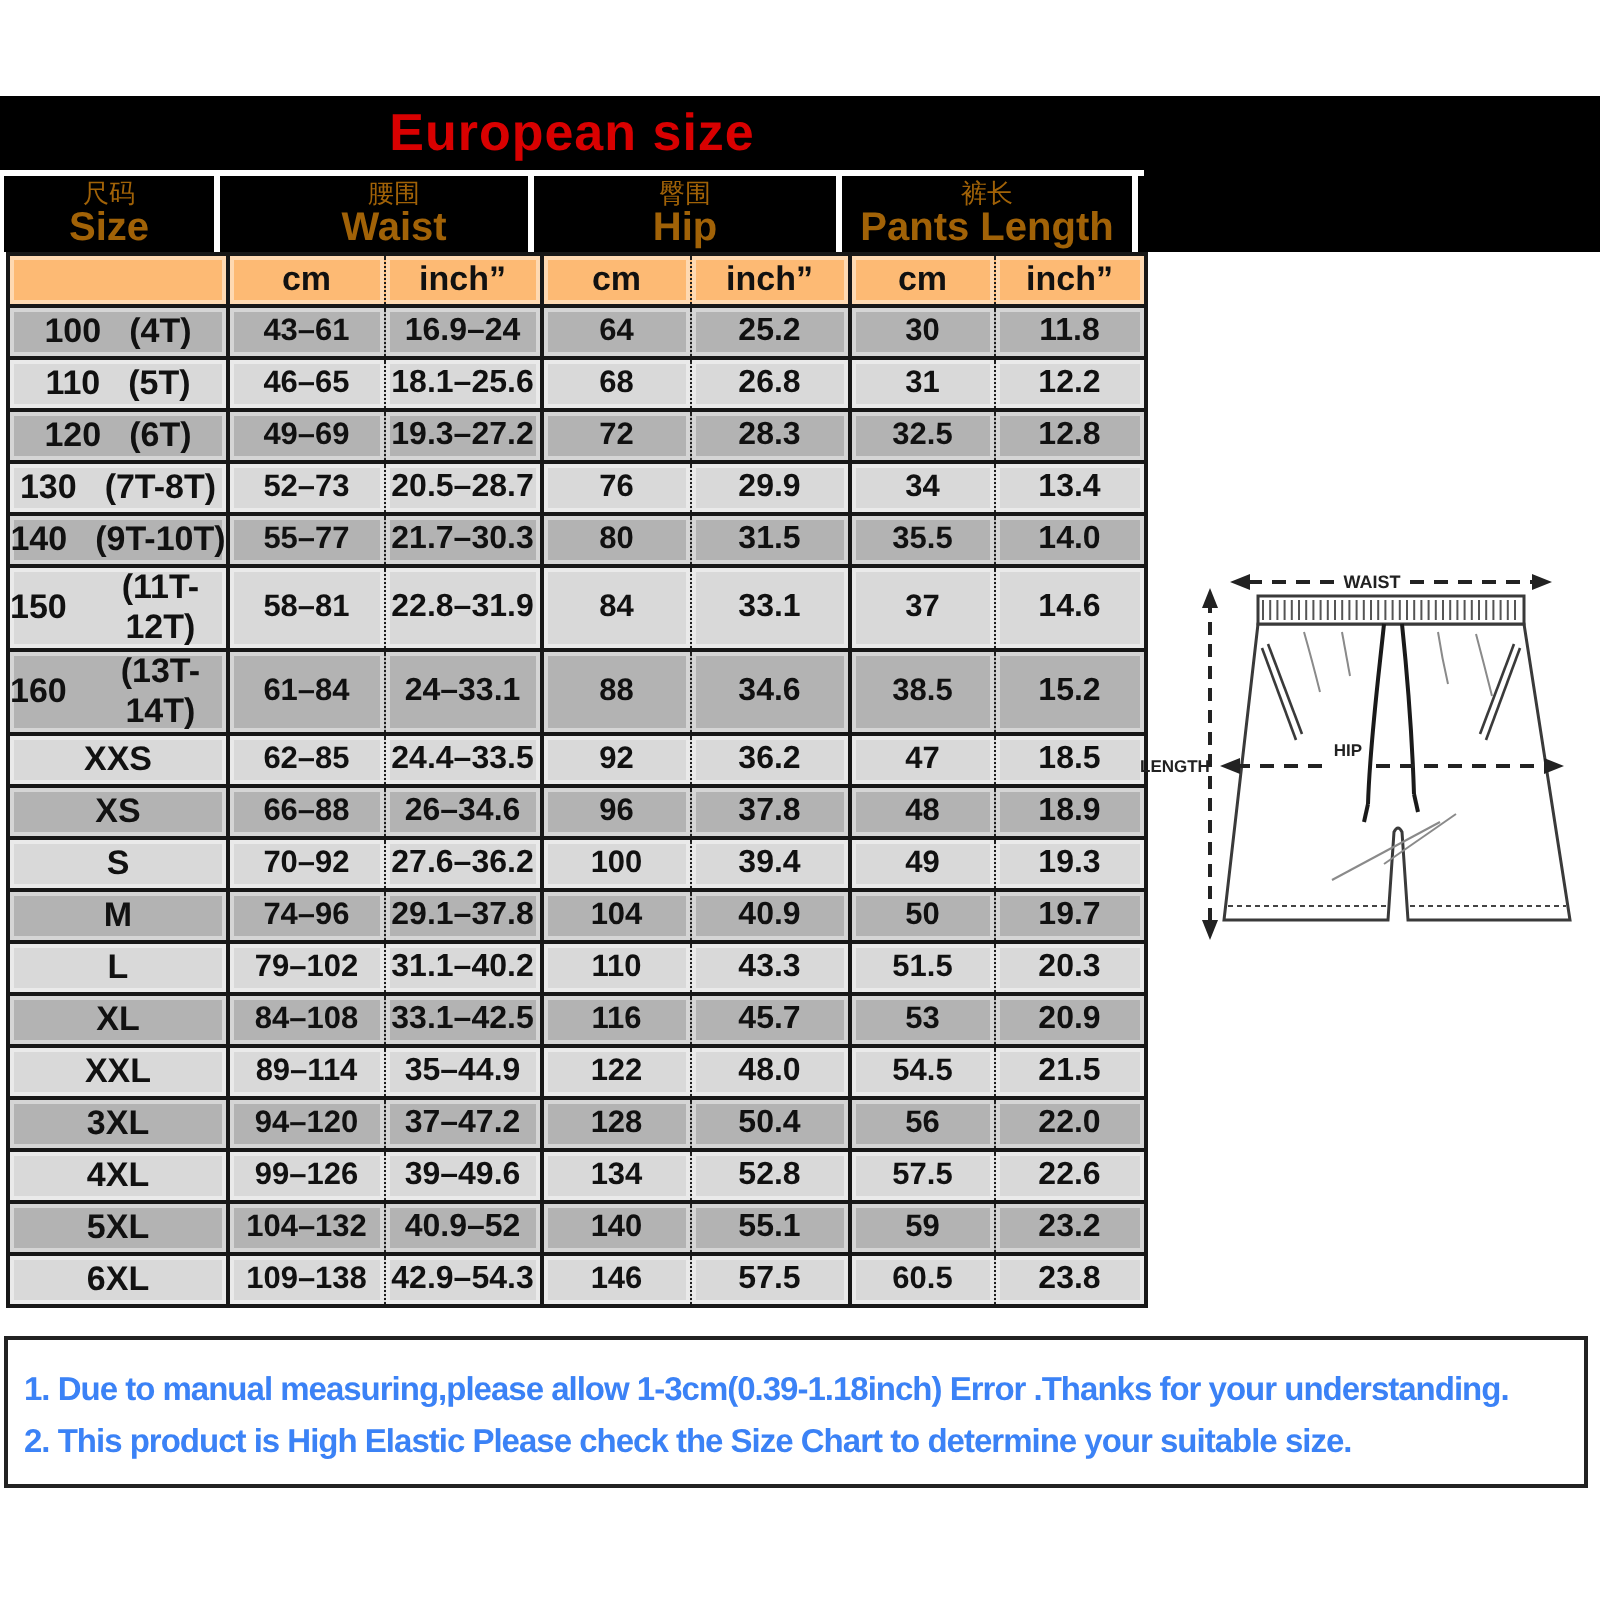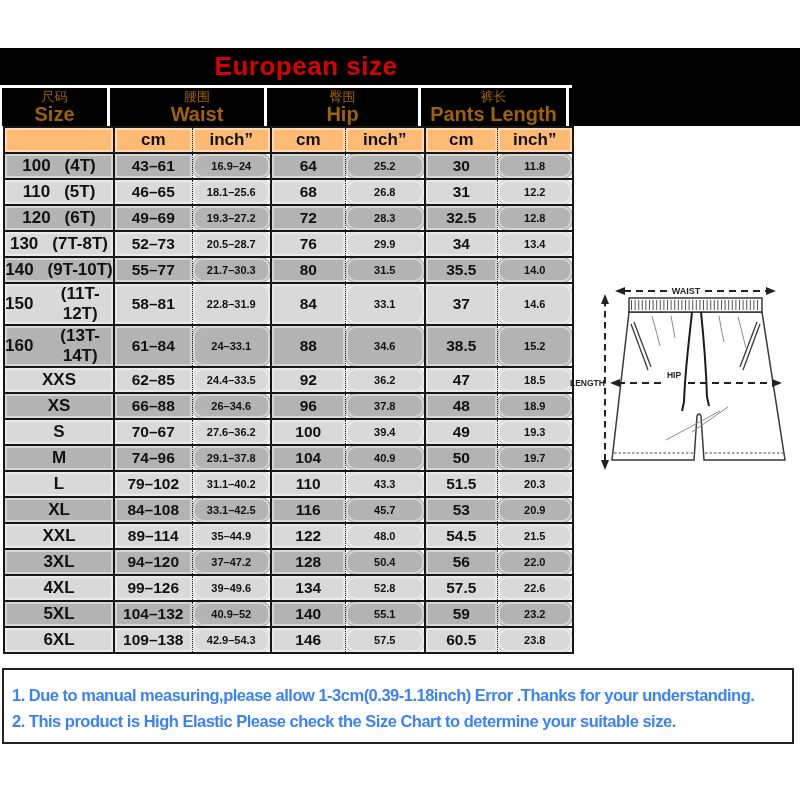--- a/index.html
+++ b/index.html
@@ -5,21 +5,21 @@
   html,body{margin:0;padding:0;}
   body{
     width:800px;height:800px;position:relative;background:#ffffff;
     font-family:"Liberation Sans","DejaVu Sans",sans-serif;overflow:hidden;
     -webkit-font-smoothing:antialiased;
   }
   
   .hdr-block{position:absolute;left:0;top:48px;width:800px;height:78px;background:#000;}
   .title{
     position:absolute;left:0;top:0;width:572px;height:37px;line-height:37px;
-    text-align:center;font-size:26px;font-weight:bold;color:#d90000;letter-spacing:.5px;margin-left:20px;
+    text-align:center;font-size:26px;font-weight:bold;color:#d90000;letter-spacing:.5px;
   }
   .hdr-gap{position:absolute;left:0;top:37px;width:572px;height:3px;background:#fff;}
   .hdr-cells{position:absolute;left:0;top:40px;height:38px;width:572px;display:flex;}
   .hdr-cell{
     box-sizing:border-box;height:38px;display:flex;flex-direction:column;align-items:center;
     justify-content:center;color:#a16207;border-right:3px solid #fff;background:#000;
   }
   .hdr-cell:first-child{border-left:2px solid #fff;}
   .hdr-zh{font-size:13px;line-height:14px;}
   .hdr-en{font-size:20px;line-height:21px;font-weight:bold;}
@@ -38,21 +38,21 @@
   .size-table .col-edge-l{border-left:2px solid #171717;}
   .size-table .col-solid{border-left:2px solid #171717;}
   .size-table .col-dot{border-left:1px dotted #1d1d1d;}
   .size-table .col-edge-r{border-right:2px solid #171717;}
   tr.row-dark td{background:#b3b3b3;}
   tr.row-light td{background:#d9d9d9;}
   tr.sub-hdr td{background:#fdba74;font-size:17px;}
   .cell-size{font-size:17px;}
   .size-flex{display:flex;align-items:center;justify-content:center;gap:14px;}
   .cell-cm{font-size:15.5px;}
-  .cell-in{font-size:11px;color:#e8112d;border-radius:10px;}
+  .cell-in{font-size:16px;color:#e8112d;}
   .red{color:#e8112d;}
   
   .diagram{position:absolute;left:568px;top:266px;width:232px;height:228px;}
   
   .notes{
     position:absolute;left:2px;top:668px;width:792px;height:76px;
     border:2px solid #222;background:#fff;box-sizing:border-box;
     padding:12px 6px 0 8px;
   }
   .note-line{
@@ -217,21 +217,21 @@
         <td class="col-edge-l cell-size">XS</td>
         <td class="col-solid cell-cm">66–88</td>
         <td class="col-dot cell-in">26–34.6</td>
         <td class="col-solid cell-cm">96</td>
         <td class="col-dot cell-in">37.8</td>
         <td class="col-solid cell-cm">48</td>
         <td class="col-dot col-edge-r cell-in">18.9</td>
       </tr>
       <tr class="row-light">
         <td class="col-edge-l cell-size">S</td>
-        <td class="col-solid cell-cm">70–67</td>
+        <td class="col-solid cell-cm">70–92</td>
         <td class="col-dot cell-in">27.6–36.2</td>
         <td class="col-solid cell-cm">100</td>
         <td class="col-dot cell-in">39.4</td>
         <td class="col-solid cell-cm">49</td>
         <td class="col-dot col-edge-r cell-in">19.3</td>
       </tr>
       <tr class="row-dark">
         <td class="col-edge-l cell-size">M</td>
         <td class="col-solid cell-cm">74–96</td>
         <td class="col-dot cell-in">29.1–37.8</td>

